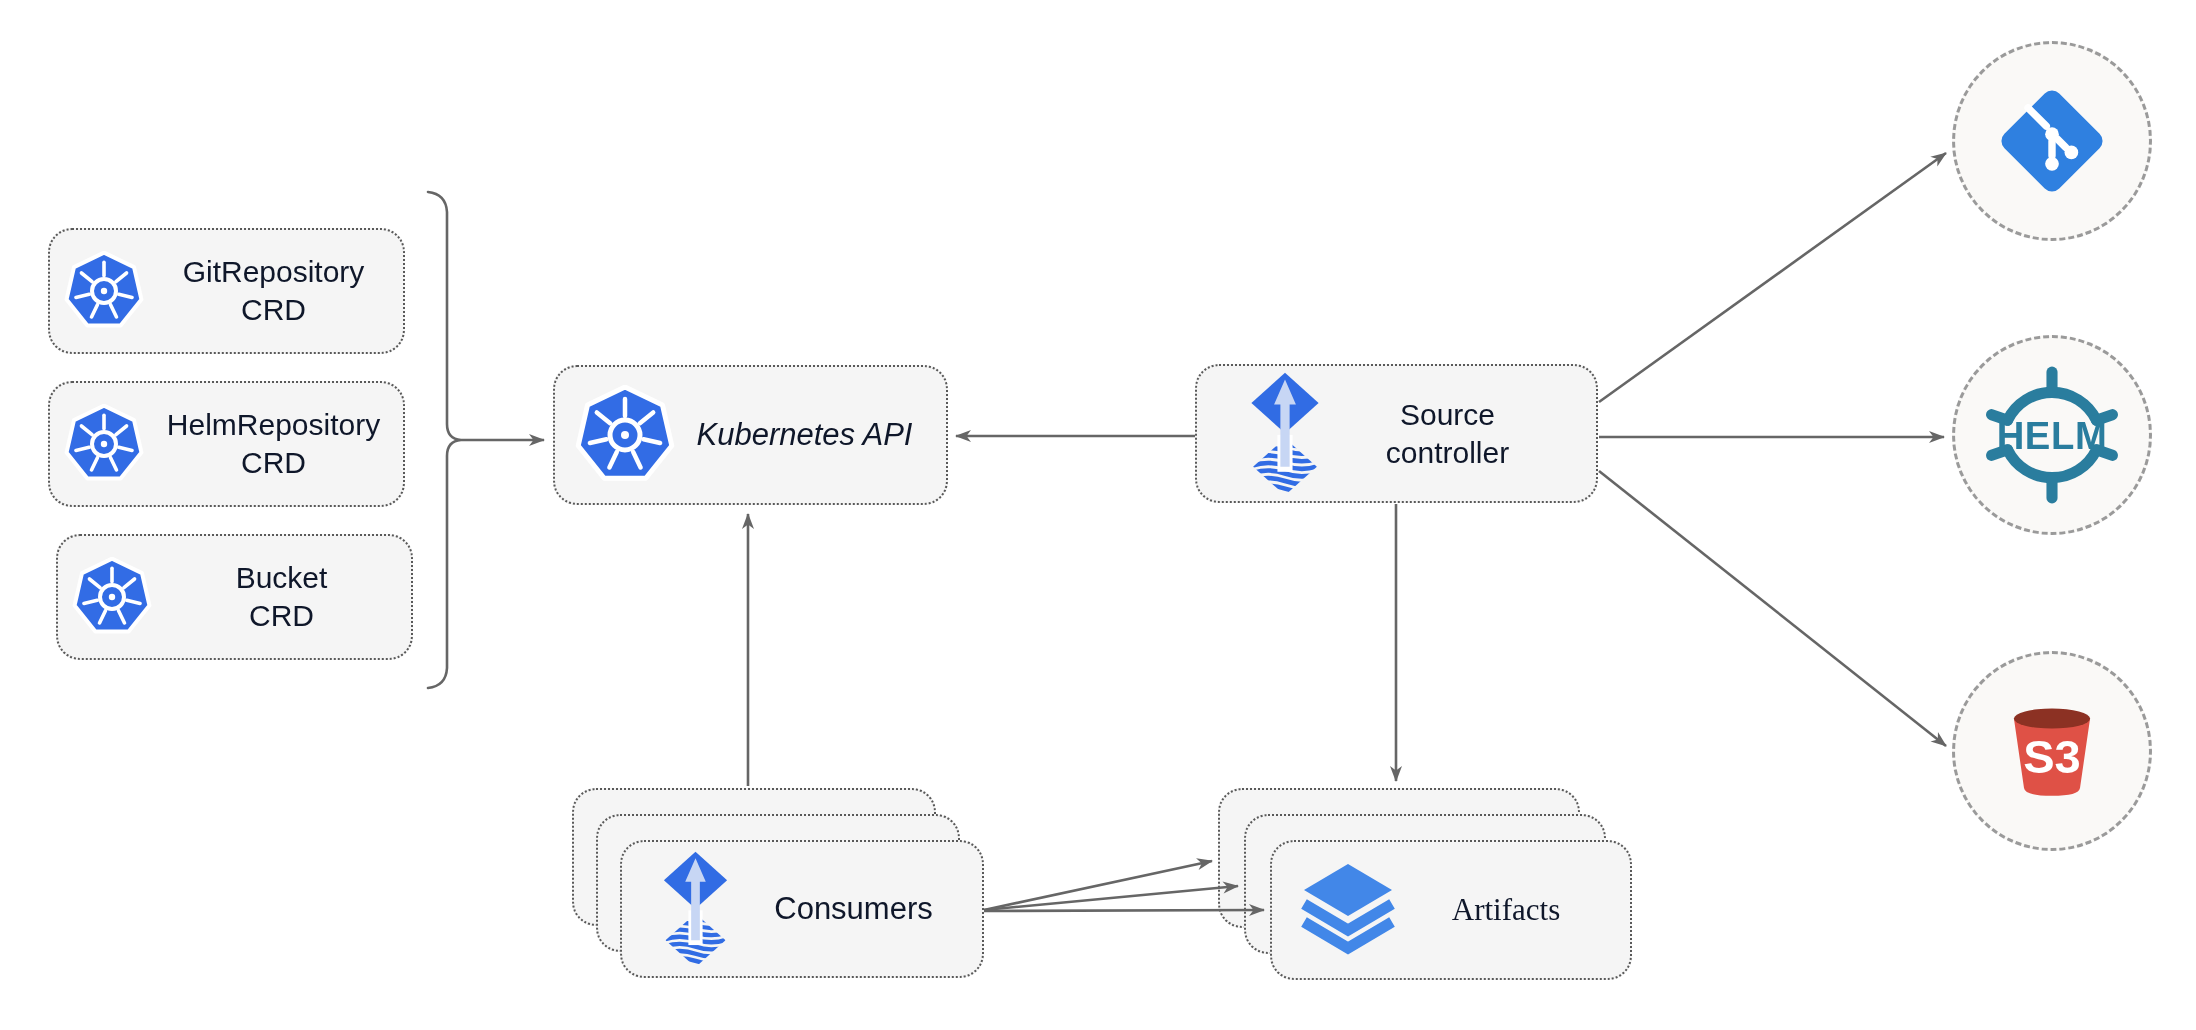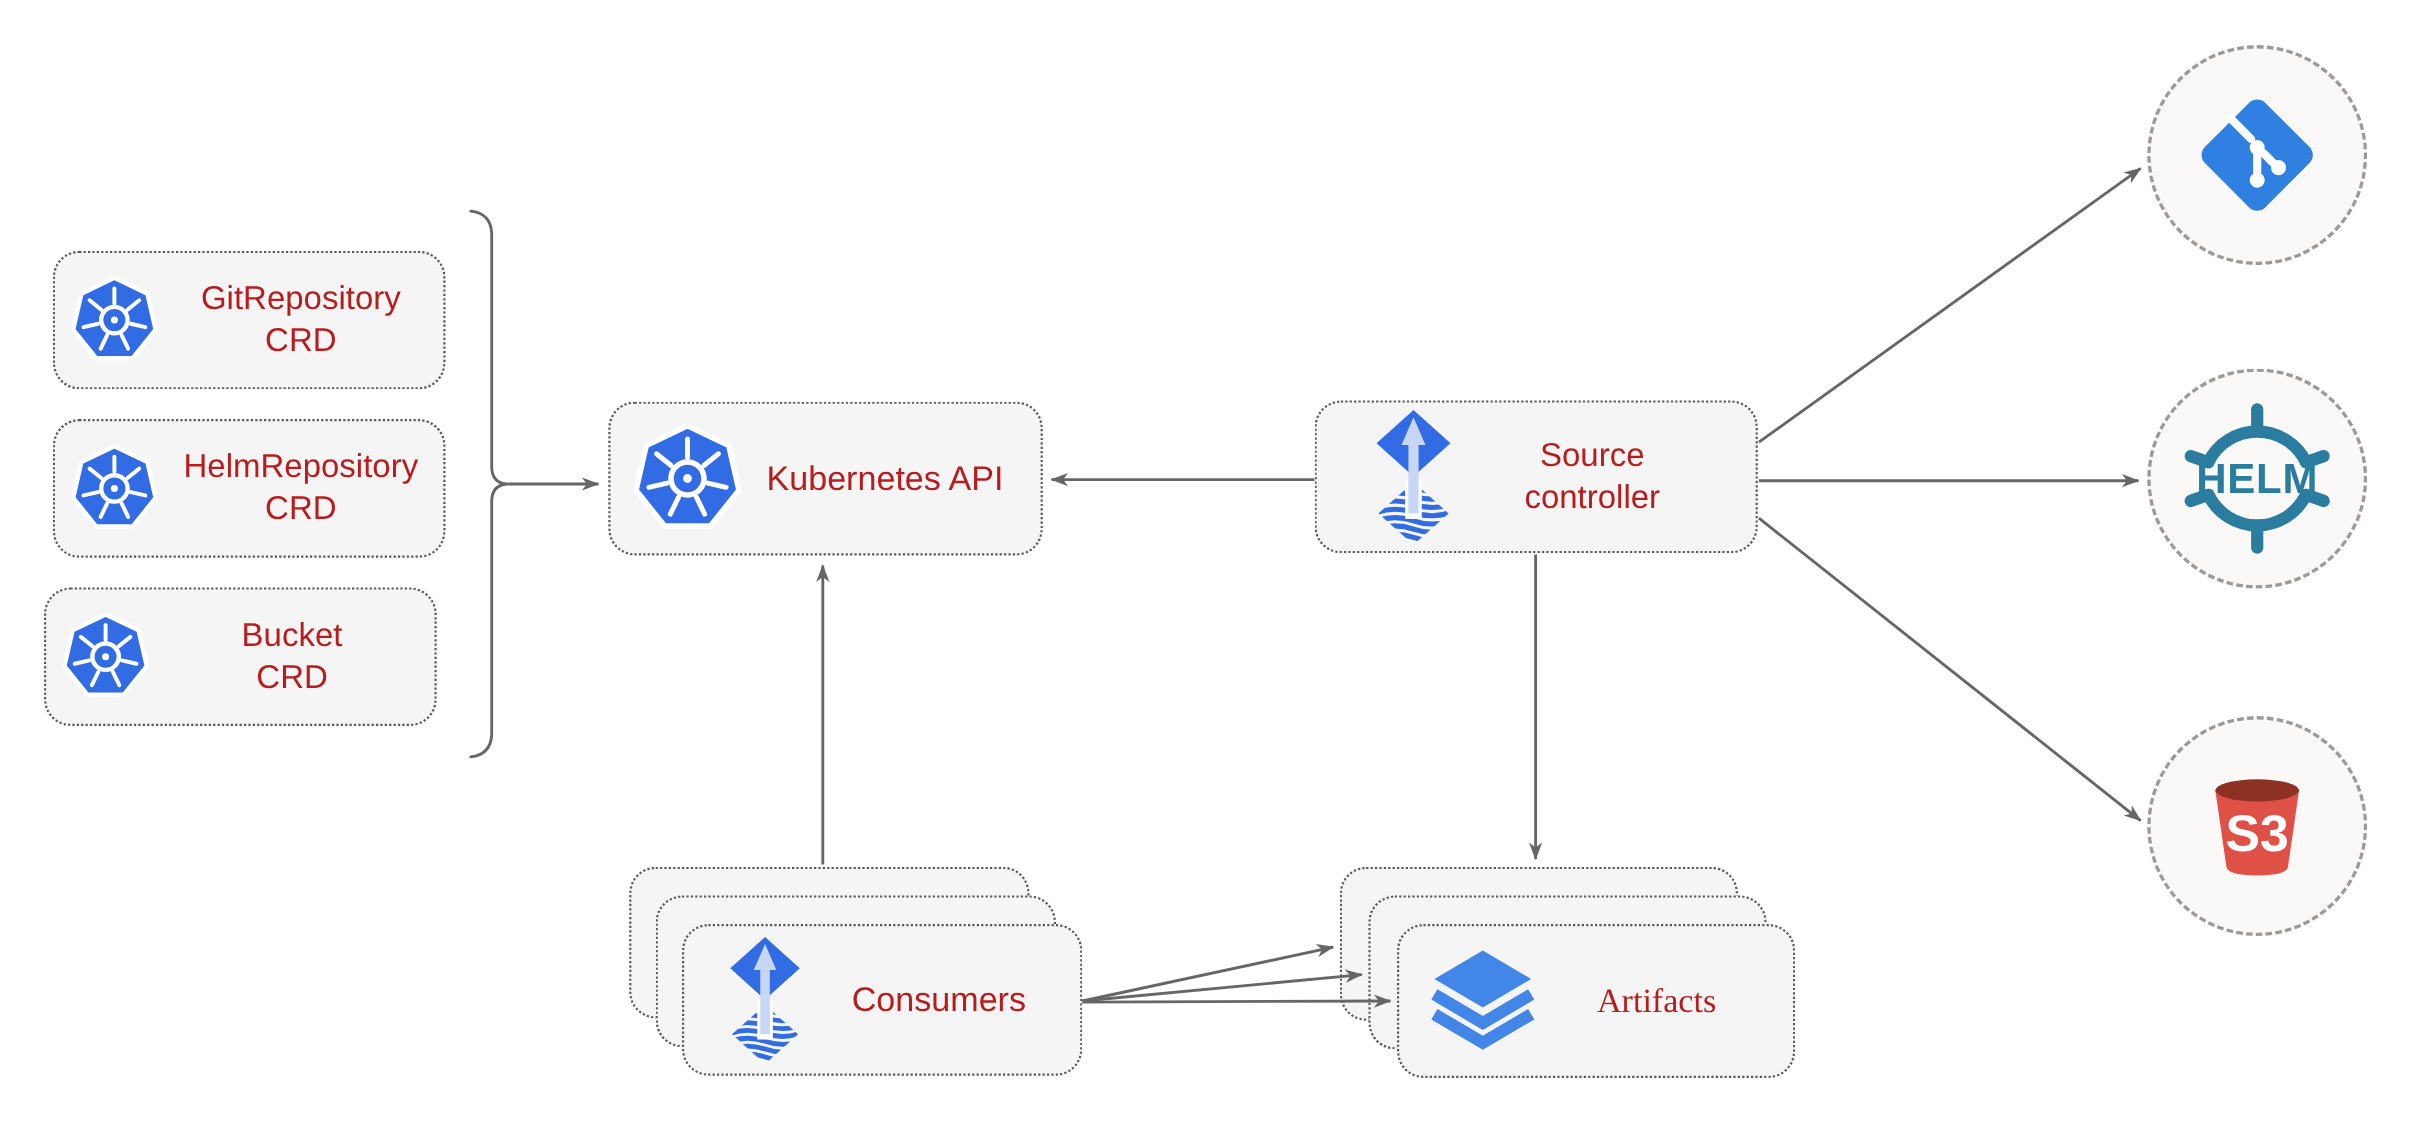--- a/index.html
+++ b/index.html
@@ -6,21 +6,21 @@
   .canvas {
     position:relative; width:2196px; height:1030px; background:#ffffff;
     font-family:"Liberation Sans", sans-serif; color:#000; overflow:hidden;
   }
   .node {
     position:absolute; box-sizing:border-box;
     background:#f5f5f5; border:2px dotted #595959; border-radius:24px;
     display:flex; align-items:center;
   }
   .node .icon-wrap { flex:0 0 auto; display:flex; align-items:center; justify-content:center; }
-  .node .label { flex:1 1 auto; text-align:center; font-size:30px; line-height:38px; color:#b91c1c; }
+  .node .label { flex:1 1 auto; text-align:center; font-size:30px; line-height:38px; color:#0f172a; }
   .node .label.single { font-size:31px; }
   .ghost {  }
   .endpoint-circle {
     position:absolute; box-sizing:border-box; width:200px; height:200px;
     border-radius:50%; border:3px dashed #9a9a9a; background:#faf9f7;
     display:flex; align-items:center; justify-content:center;
   }
   svg.overlay { position:absolute; left:0; top:0; pointer-events:none; z-index:10; }
   .defs-holder { position:absolute; width:0; height:0; overflow:hidden; }
 </style>
@@ -116,33 +116,33 @@
       <svg viewBox="0 0 100 100" width="80" height="80">
           <use href="#icon-k8s"></use>
         </svg>
     </span>
     <div class="label">
       <div>HelmRepository</div>
       <div>CRD</div>
     </div>
   </div>
 
-  <div class="node" style="left:40px; top:534px; width:357px; height:126px;align-items:center;">
+  <div class="node" style="left:56px; top:534px; width:357px; height:126px;align-items:center;">
     <span class="icon-wrap" style="margin-left:14px;">
       <svg viewBox="0 0 100 100" width="80" height="80">
           <use href="#icon-k8s"></use>
         </svg>
     </span>
     <div class="label">
       <div>Bucket</div>
       <div>CRD</div>
     </div>
   </div>
 
-  <div class="node" style="left:553px; top:365px; width:395px; height:140px;">
+  <div class="node" style="left:553px; top:365px; width:395px; height:140px;font-style:italic;">
     <span class="icon-wrap" style="margin-left:20px;">
       <svg viewBox="0 0 100 100" width="100" height="100">
           <use href="#icon-k8s"></use>
         </svg>
     </span>
     <div class="label single" style="margin-right:12px;">Kubernetes API</div>
   </div>
 
   <div class="node" style="left:1195px; top:364px; width:403px; height:139px;">
     <span class="icon-wrap" style="margin-left:46px;">

